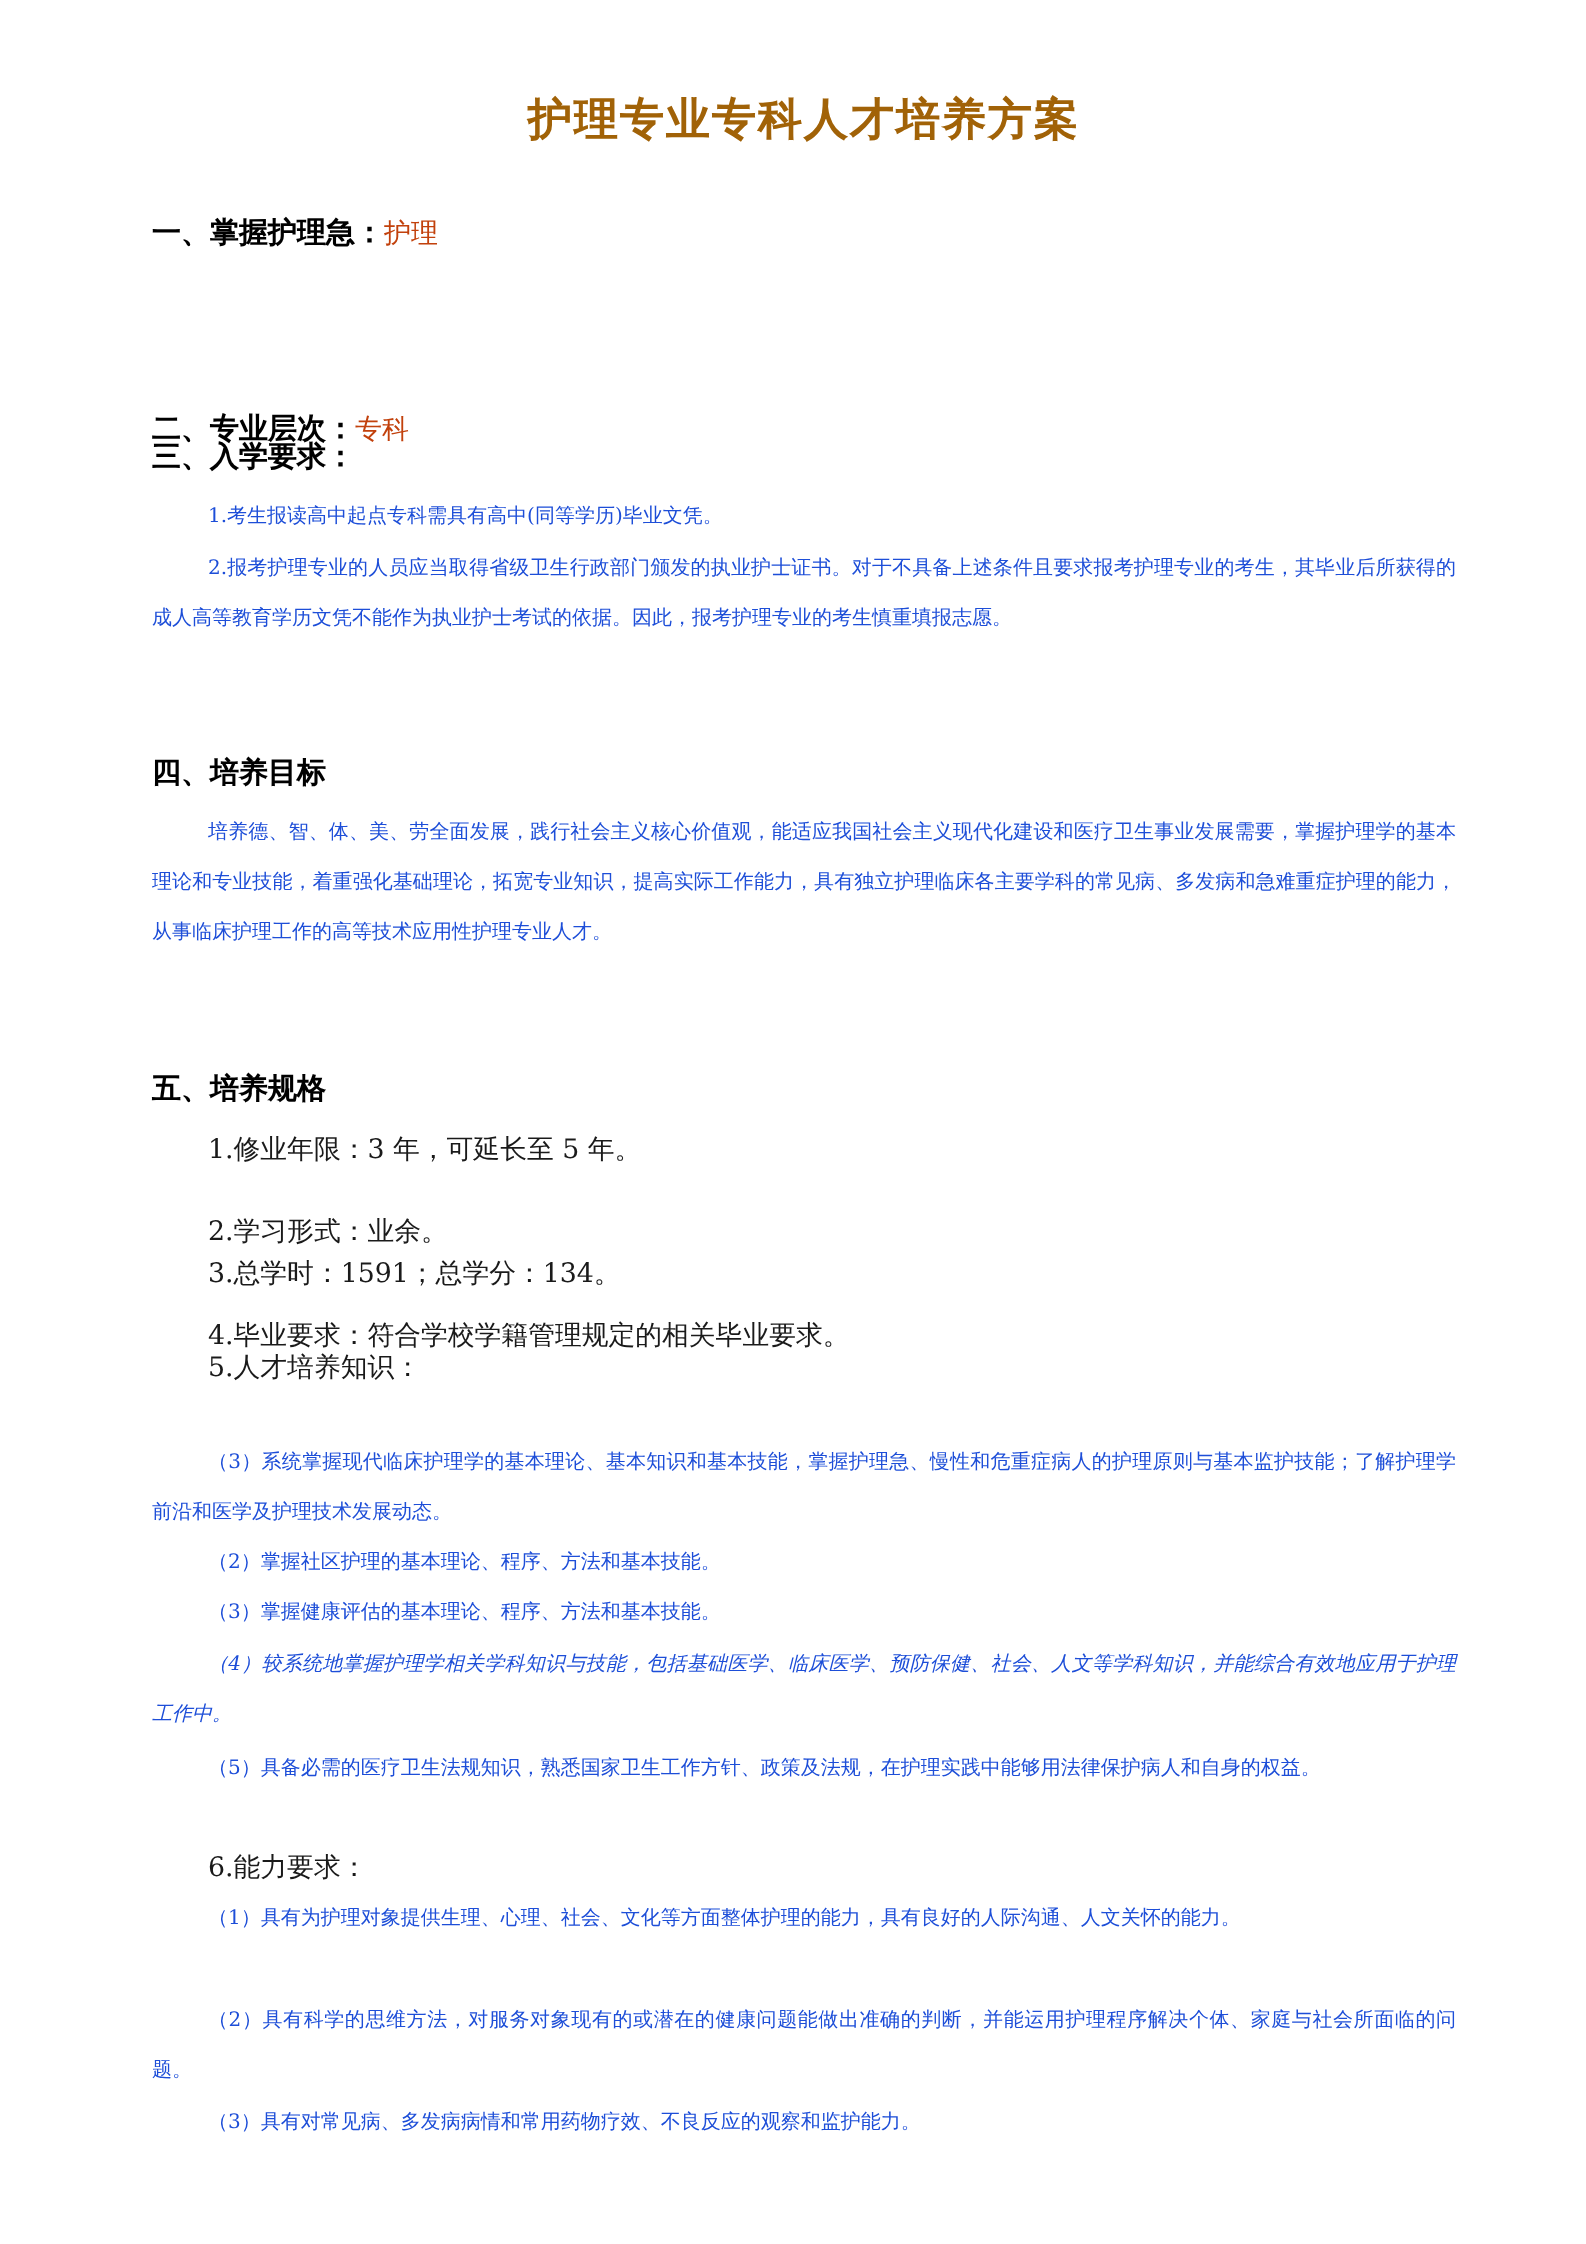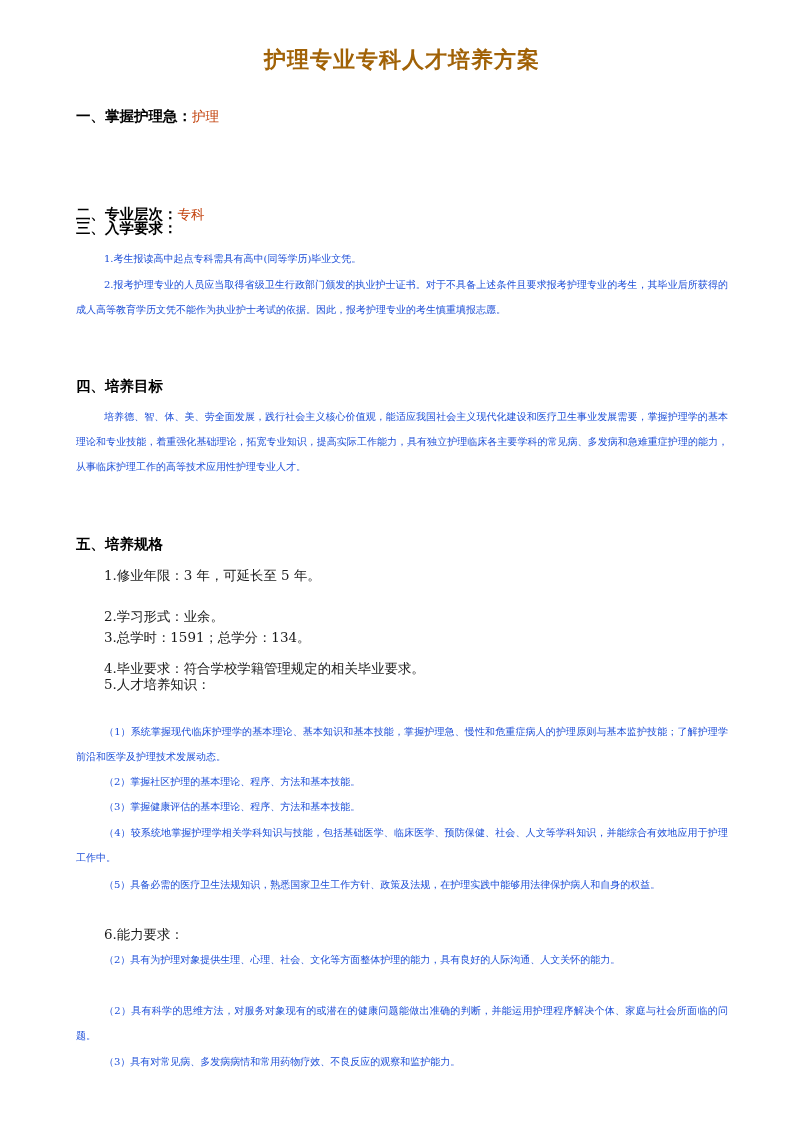--- a/index.html
+++ b/index.html
@@ -39,23 +39,23 @@
   <div class="h" style="top:377px;">四、培养目标</div>
   <div class="p indent" style="top:404px;">培养德、智、体、美、劳全面发展，践行社会主义核心价值观，能适应我国社会主义现代化建设和医疗卫生事业发展需要，掌握护理学的基本理论和专业技能，着重强化基础理论，拓宽专业知识，提高实际工作能力，具有独立护理临床各主要学科的常见病、多发病和急难重症护理的能力，从事临床护理工作的高等技术应用性护理专业人才。</div>
 
   <div class="h" style="top:535px;">五、培养规格</div>
   <div class="sub" style="top:563px;">1.修业年限：3 年，可延长至 5 年。</div>
   <div class="sub" style="top:594px;margin-top:10px;">2.学习形式：业余。</div>
   <div class="sub" style="top:625px;">3.总学时：1591；总学分：134。</div>
   <div class="sub" style="top:656px;">4.毕业要求：符合学校学籍管理规定的相关毕业要求。</div>
   <div class="sub" style="top:672px;">5.人才培养知识：</div>
 
-  <div class="p indent" style="top:719px;">（1）系统掌握现代临床护理学的基本理论、基本知识和基本技能，掌握护理急、慢性和危重症病人的护理原则与基本监护技能；了解护理学前沿和医学及护理技术发展动态。</div>
+  <div class="p indent" style="top:719px;">（3）系统掌握现代临床护理学的基本理论、基本知识和基本技能，掌握护理急、慢性和危重症病人的护理原则与基本监护技能；了解护理学前沿和医学及护理技术发展动态。</div>
   <div class="p indent" style="top:769px;">（2）掌握社区护理的基本理论、程序、方法和基本技能。</div>
   <div class="p indent" style="top:794px;">（3）掌握健康评估的基本理论、程序、方法和基本技能。</div>
-  <div class="p indent" style="top:820px;">（4）较系统地掌握护理学相关学科知识与技能，包括基础医学、临床医学、预防保健、社会、人文等学科知识，并能综合有效地应用于护理工作中。</div>
+  <div class="p indent" style="top:820px;font-style:italic;">（4）较系统地掌握护理学相关学科知识与技能，包括基础医学、临床医学、预防保健、社会、人文等学科知识，并能综合有效地应用于护理工作中。</div>
   <div class="p indent" style="top:872px;">（5）具备必需的医疗卫生法规知识，熟悉国家卫生工作方针、政策及法规，在护理实践中能够用法律保护病人和自身的权益。</div>
 
   <div class="sub" style="top:922px;">6.能力要求：</div>
-  <div class="p indent" style="top:947px;">（2）具有为护理对象提供生理、心理、社会、文化等方面整体护理的能力，具有良好的人际沟通、人文关怀的能力。</div>
+  <div class="p indent" style="top:947px;">（1）具有为护理对象提供生理、心理、社会、文化等方面整体护理的能力，具有良好的人际沟通、人文关怀的能力。</div>
   <div class="p indent" style="top:998px;">（2）具有科学的思维方法，对服务对象现有的或潜在的健康问题能做出准确的判断，并能运用护理程序解决个体、家庭与社会所面临的问题。</div>
   <div class="p indent" style="top:1049px;">（3）具有对常见病、多发病病情和常用药物疗效、不良反应的观察和监护能力。</div>
 </div>
 
 </body></html>

